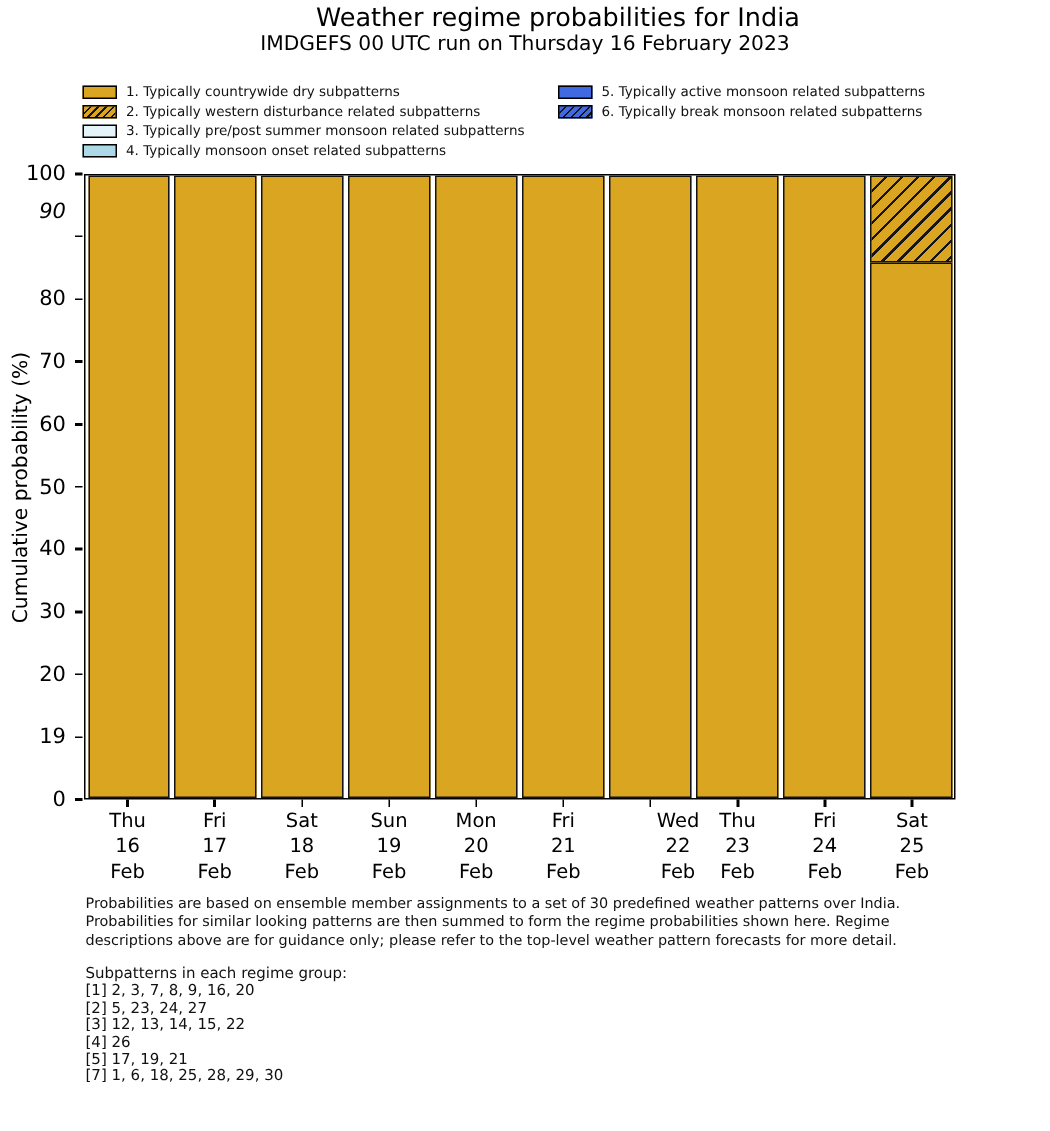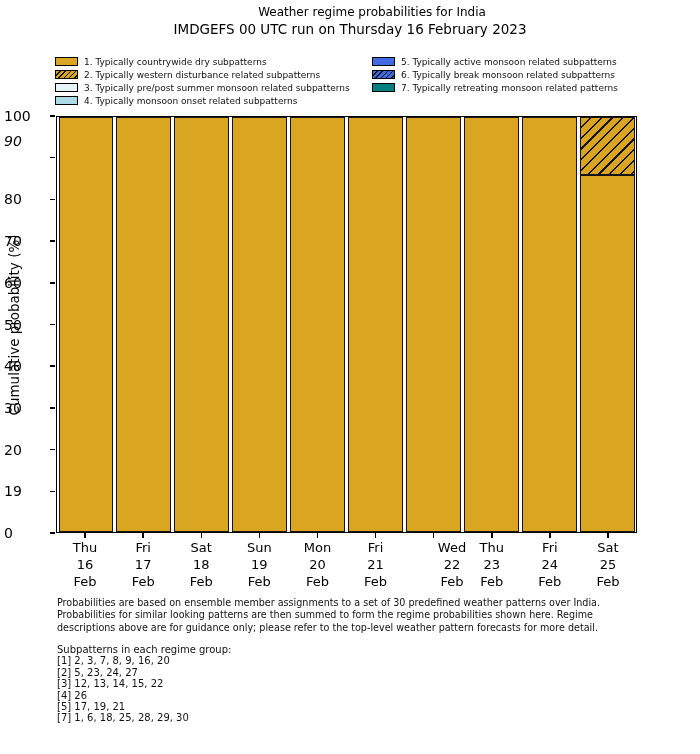--- a/index.html
+++ b/index.html
@@ -3,21 +3,21 @@
 <meta charset="utf-8">
 <style>
   html,body { margin:0; padding:0; background:#ffffff; }
   .fig {
     position:relative; width:700px; height:754px; background:#ffffff;
     font-family:"DejaVu Sans","Liberation Sans",sans-serif; color:#111;
     overflow:hidden;
   }
   
   .titleblock { position:absolute; top:4px; left:0; width:700px; text-align:center; }
-  .title    { font-size:12px; line-height:17px; color:#000;padding-left:44px; }
+  .title    { font-size:17px; line-height:17px; color:#000;padding-left:44px; }
   .subtitle { font-size:13.5px; line-height:17px; color:#000; }
 
   
   .legend { position:absolute; top:55px; left:55px; width:620px; }
   .legend-col { position:absolute; top:0; }
   #legend-col-1 { left:0; }
   #legend-col-2 { left:317px; }
   .legend-item { display:flex; align-items:center; height:13px; }
   .swatch {
     display:inline-block; width:21px; height:7px; border:1px solid #000;
@@ -32,21 +32,21 @@
   }
   .bars { display:flex; width:100%; height:100%; align-items:flex-end; }
   .slot { flex:1 1 0; height:100%; padding:0 1.5px; box-sizing:border-box;
           display:flex; align-items:flex-end; }
   .bar  { width:100%; height:100%; display:flex; flex-direction:column-reverse; }
   .seg  { width:100%; box-sizing:border-box; border:1.5px solid #141414; }
 
   
   .yaxis { position:absolute; left:0; top:116px; width:56px; height:417px; }
   .ytick-label {
-    position:absolute; right:12px; width:40px; 
+    position:absolute; right:12px; width:40px; text-align:right;
     font-size:14px; line-height:16px; color:#000;
   }
   .ytick-mark { position:absolute; right:1px; width:5px; height:1.5px; background:#000; }
   .ylabel {
     position:absolute; left:14px; top:325px; white-space:nowrap;
     transform:translate(-50%,-50%) rotate(-90deg); font-size:13.5px; color:#000;
   }
 
   
   .xaxis { position:absolute; left:56px; top:533px; width:581px; height:60px; }
@@ -95,24 +95,20 @@
         </div>
       </div>
     <div class="legend-col" id="legend-col-2">
         <div class="legend-item">
           <span class="swatch" style="background-color: rgb(65, 105, 225);"></span>
           <span class="legend-label">5. Typically active monsoon related subpatterns</span>
         </div>
         <div class="legend-item">
           <span class="swatch" style="background-color: rgb(65, 105, 225); background-image: repeating-linear-gradient(135deg, rgba(0, 0, 0, 0) 0px, rgba(0, 0, 0, 0) 2.6px, rgb(20, 20, 20) 2.6px, rgb(20, 20, 20) 3.7px);"></span>
           <span class="legend-label">6. Typically break monsoon related subpatterns</span>
-        </div>
-        <div class="legend-item">
-          <span class="swatch" style="background-color: rgb(0, 128, 128);"></span>
-          <span class="legend-label">7. Typically retreating monsoon related patterns</span>
         </div>
       </div>
   </div>
 
   <div class="ylabel">Cumulative probability (%)</div>
   <div class="yaxis" id="yaxis">
       <div class="ytick-label" style="top: 409px;">0</div>
       <div class="ytick-mark" style="top: 416.25px;"></div>
       <div class="ytick-label" style="top: 367.3px;">19</div>
       <div class="ytick-mark" style="top: 374.55px;"></div>

